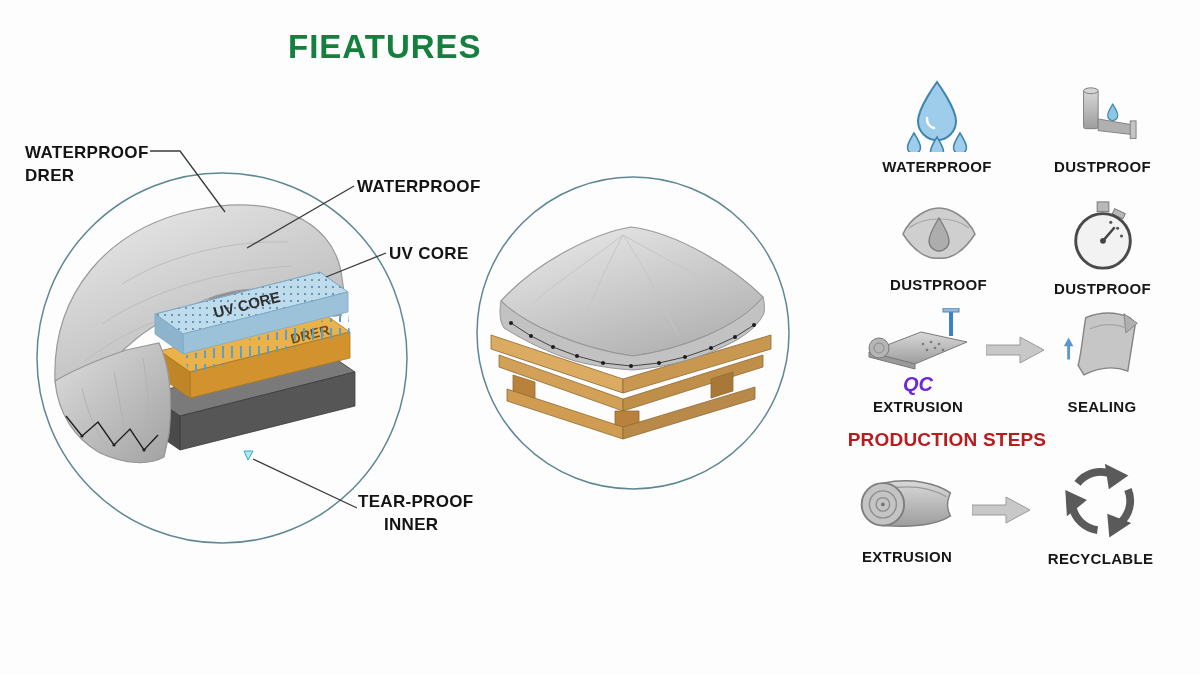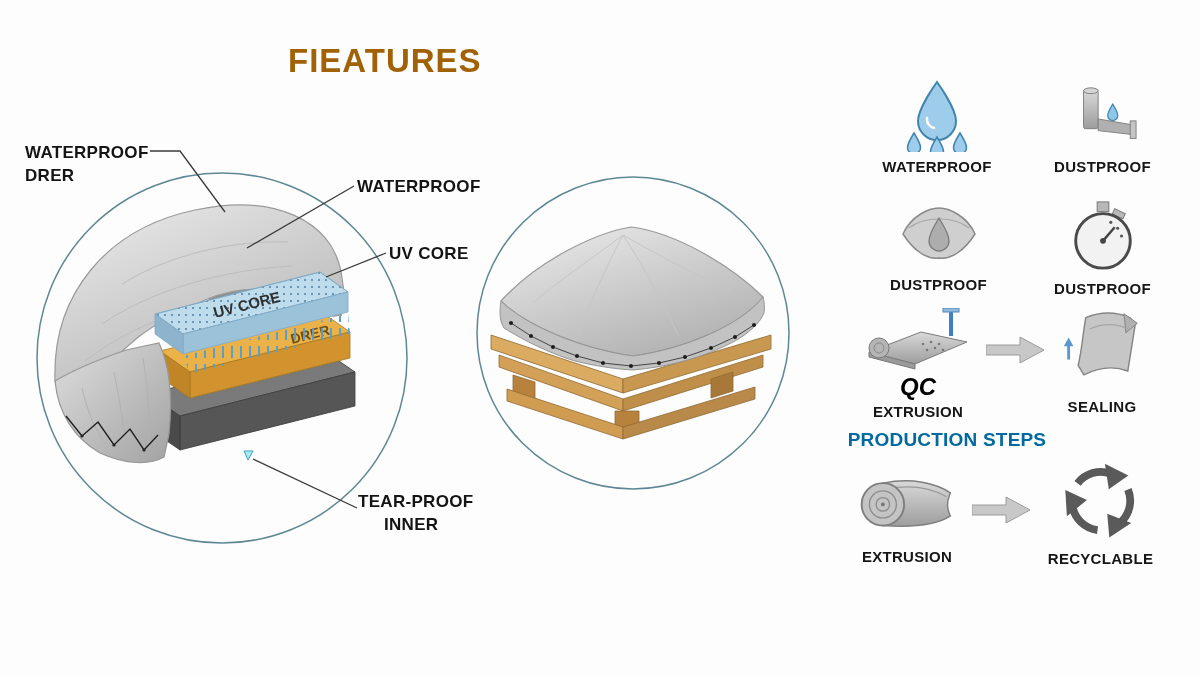--- a/index.html
+++ b/index.html
@@ -3,40 +3,40 @@
 <meta charset="utf-8">
 <style>
   * { margin:0; padding:0; box-sizing:border-box; }
   html,body { width:1200px; height:675px; }
   body {
     position:relative; background:#fdfdfd; overflow:hidden;
     font-family:"Liberation Sans", sans-serif; color:#141414;
   }
   .abs { position:absolute; }
   .title {
-    position:absolute; left:288px; top:42px;
-    font-size:33px; font-weight:700; letter-spacing:1px; color:#a16207;
+    position:absolute; left:288px; top:28px;
+    font-size:33px; font-weight:700; letter-spacing:1px; color:#15803d;
   }
   .callout {
     position:absolute; font-size:17px; font-weight:600;
     letter-spacing:.3px; line-height:23px; color:#141414; white-space:nowrap;
   }
   .indent2 { margin-left:26px; }
   svg { display:block; }
   .feat {
     position:absolute; display:flex; flex-direction:column; align-items:center;
   }
   .flabel {
     font-size:15px; font-weight:600; letter-spacing:.3px; color:#161616;
     margin-top:6px; white-space:nowrap; text-align:center;
   }
-  .qc { font-size:24px; font-weight:700; font-style:italic; color:#000000; margin-top:3px; }
+  .qc { font-size:20px; font-weight:700; font-style:italic; color:#6d28d9; margin-top:3px; }
   .psteps {
     position:absolute; left:838px; top:429px; width:218px; text-align:center;
-    font-size:19px; font-weight:600; letter-spacing:.2px; color:#0369a1;
+    font-size:19px; font-weight:600; letter-spacing:.2px; color:#b91c1c;
   }
   .arrowbox { position:absolute; }
 </style>
 </head>
 <body>
 
 <svg width="0" height="0" style="position:absolute" aria-hidden="true">
   <defs>
     <linearGradient id="tarpG" x1="0" y1="0" x2="0.6" y2="1">
       <stop offset="0" stop-color="#ececec"></stop>

